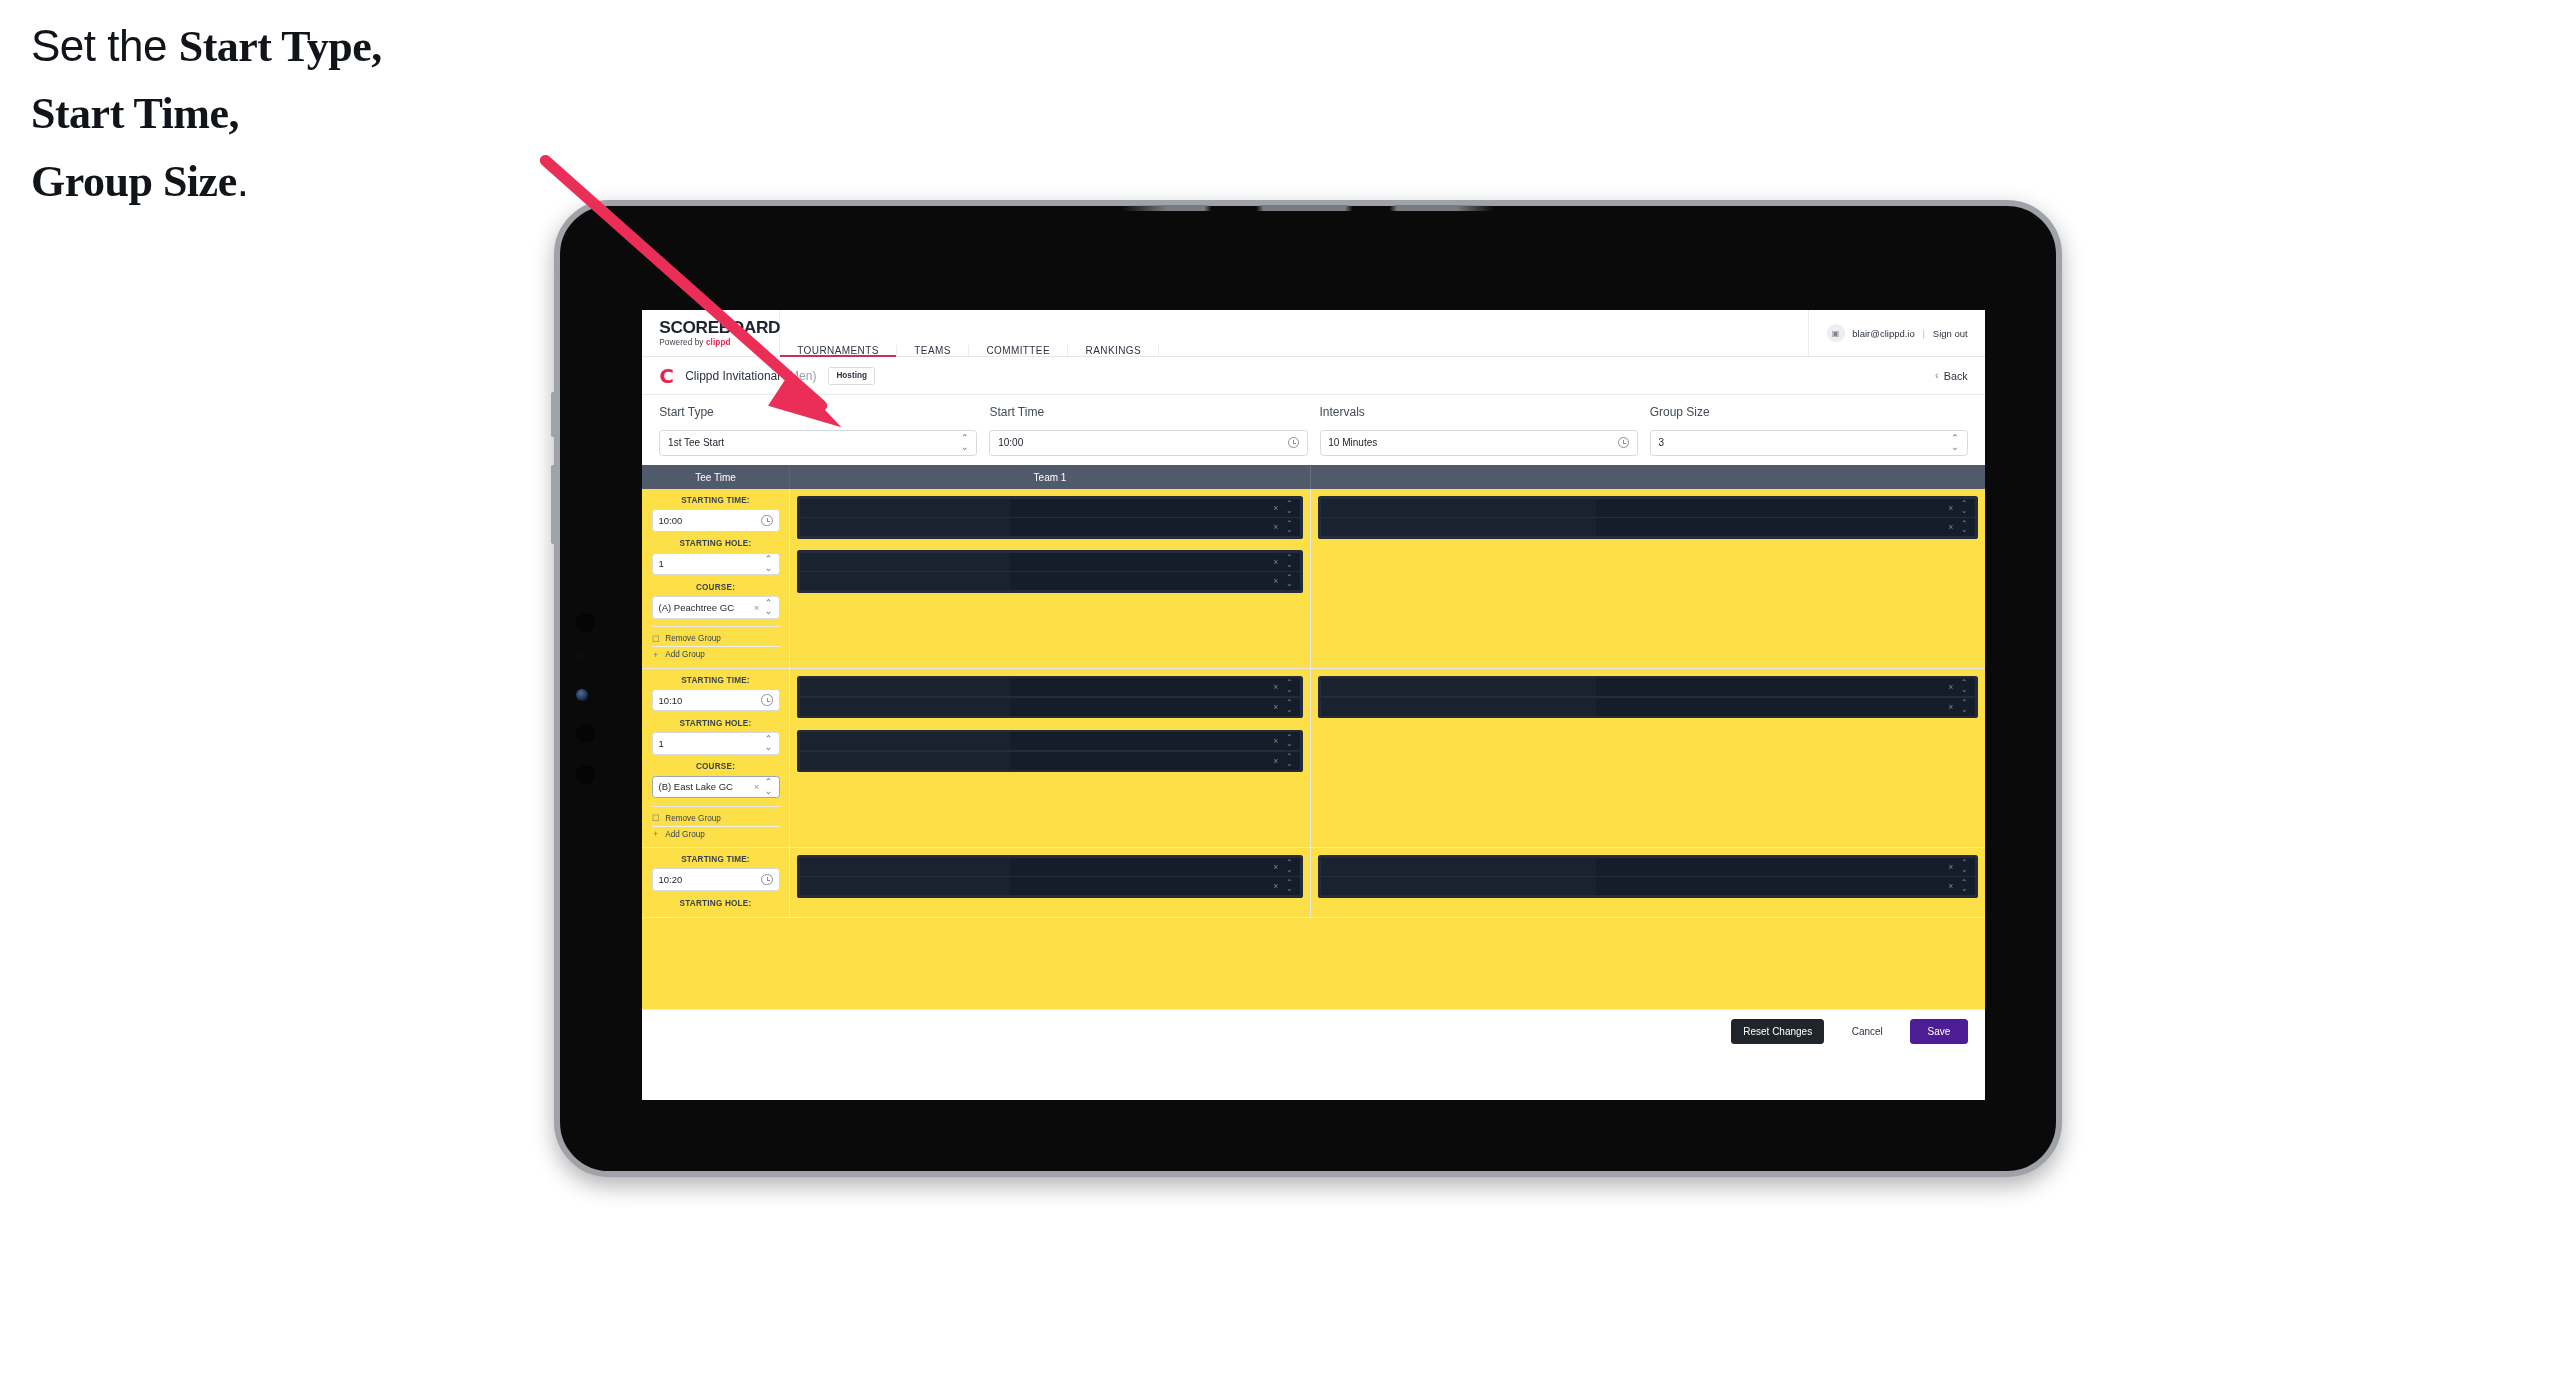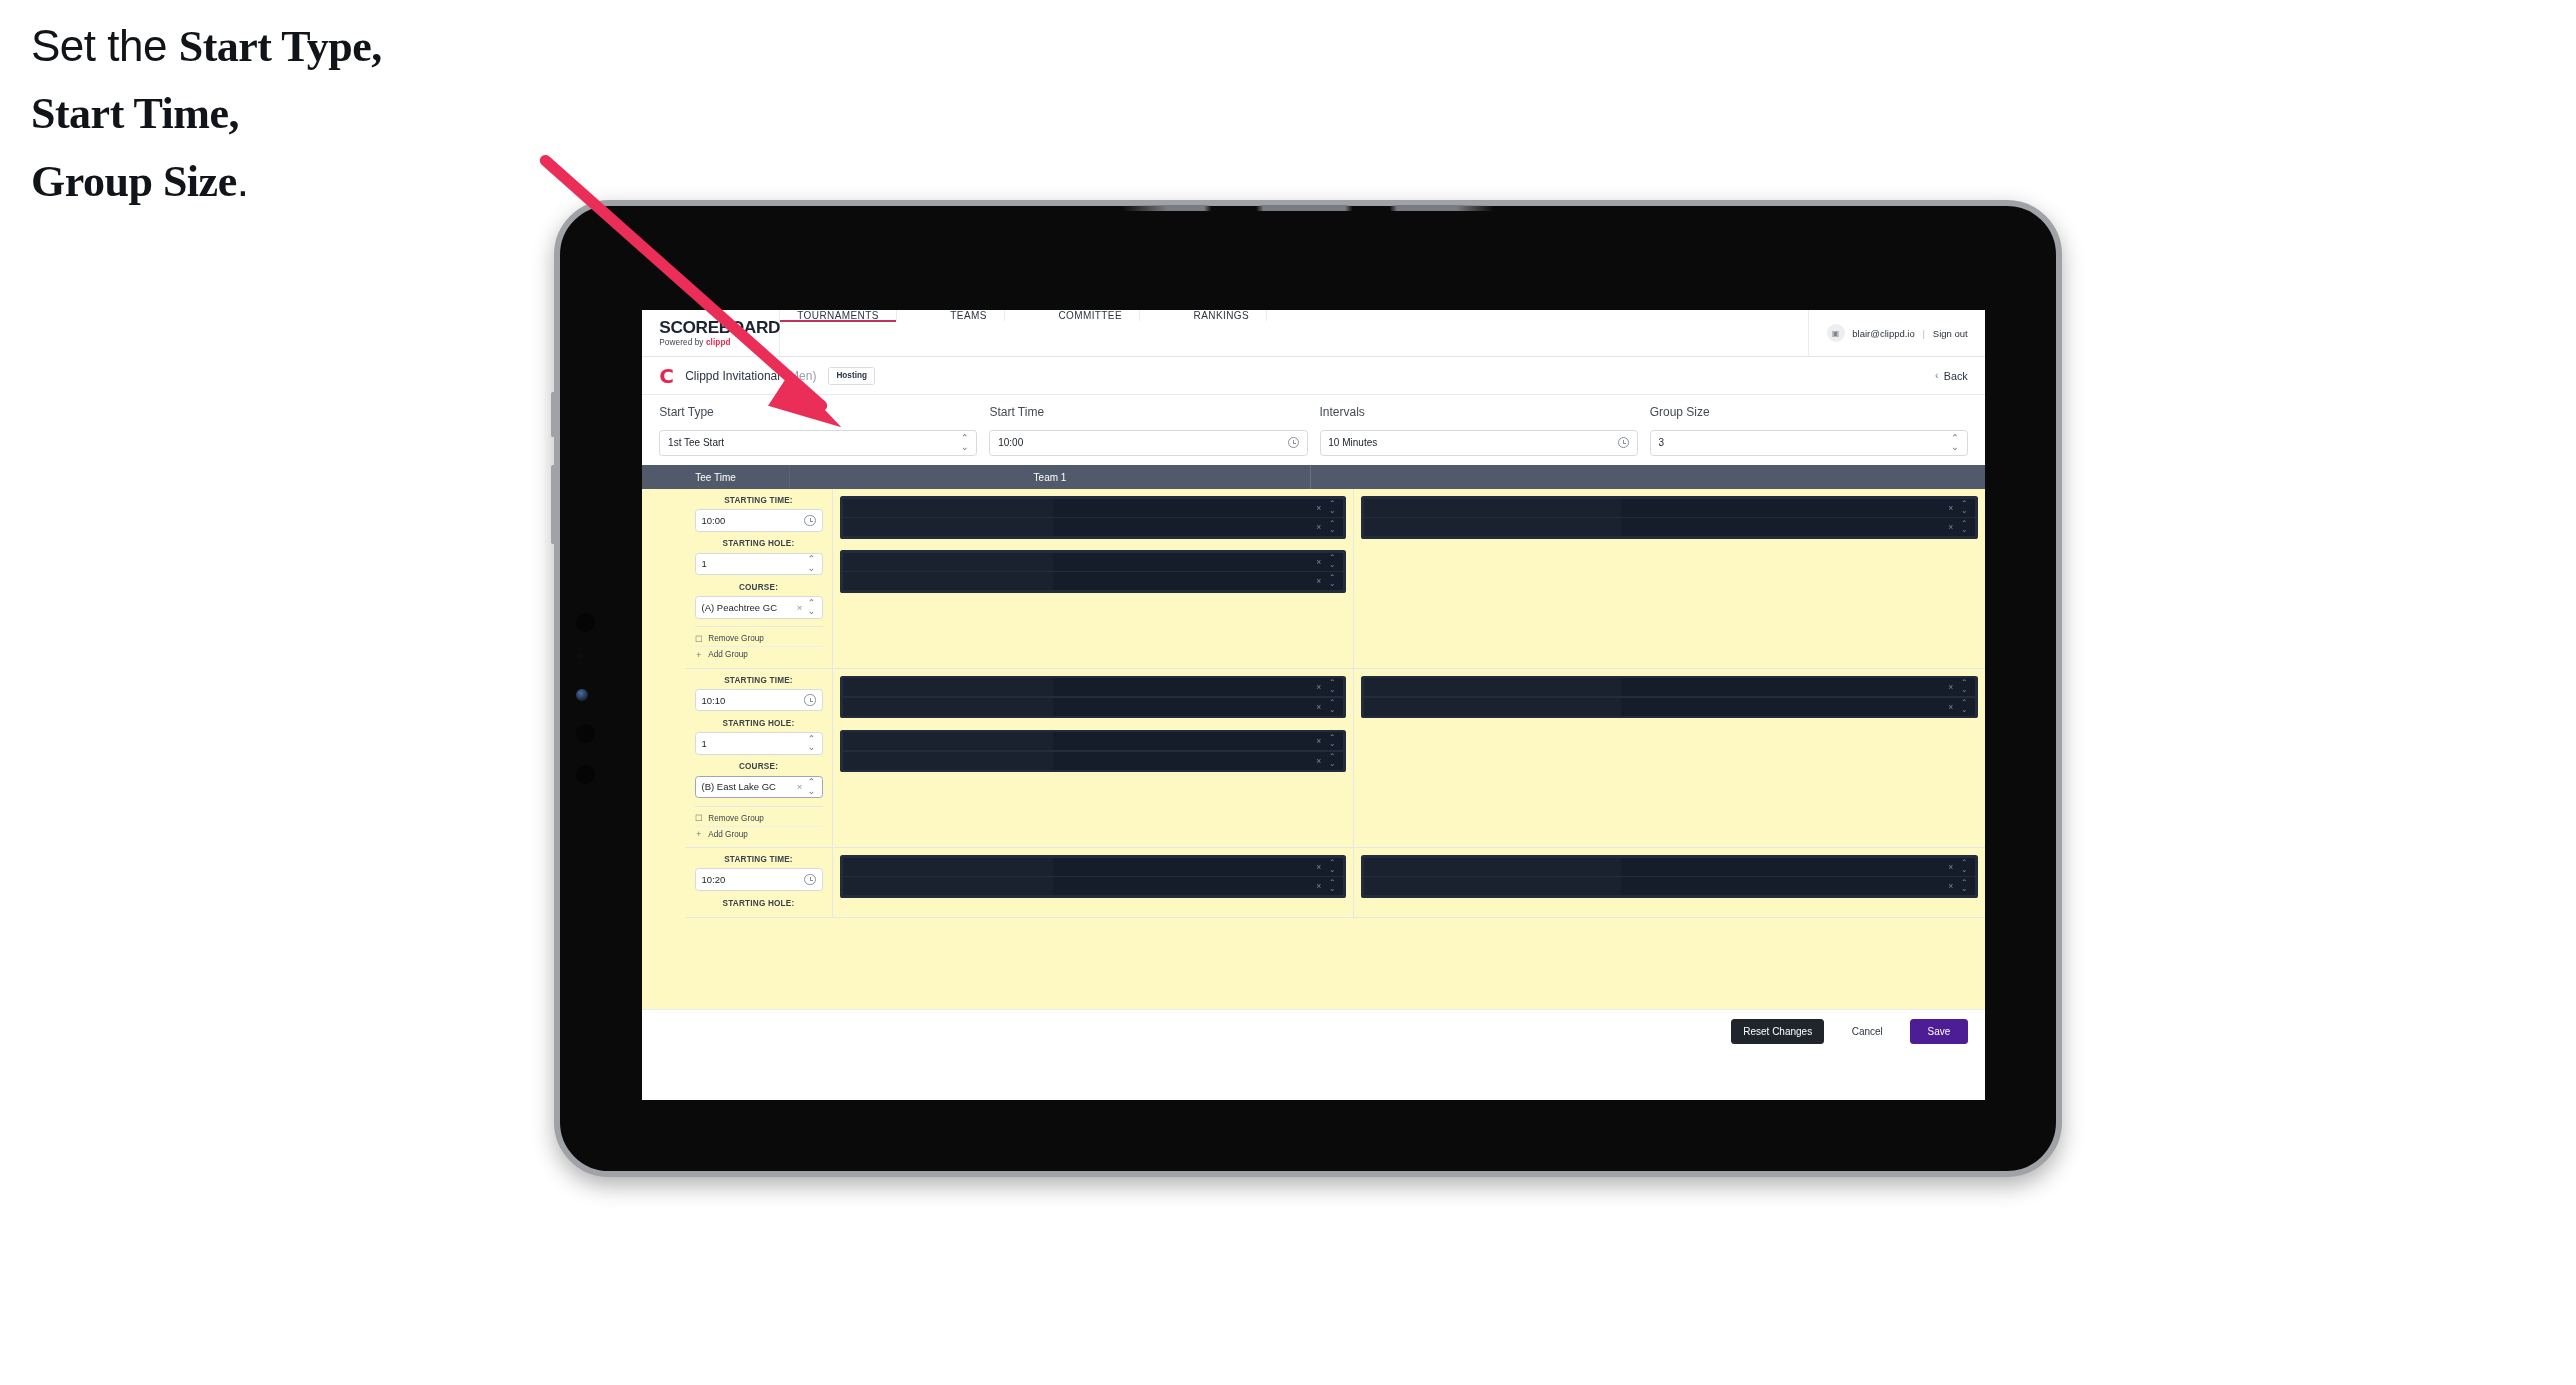--- a/index.html
+++ b/index.html
@@ -103,21 +103,21 @@
     letter-spacing: -0.4px;
     color: #1c2430;
     line-height: 1;
   }
   .brand-sub {
     font-size: 8.2px; color: #3c434d;
     margin-top: 2.6px; letter-spacing: 0.1px;
   }
   .brand-sub .pink { color: #e8254f; font-weight: 700; }
 
-  .navtabs { display: flex; align-items: flex-start; gap: 36px; }
+  .navtabs { display: flex; align-items: flex-end; }
   .navtab {
     display: flex; align-items: center;
     padding: 0 17.3px;
     font-size: 10px;
     letter-spacing: 0.4px;
     color: #2b3440;
     border-right: 0.9px solid #ececee;
     position: relative;
     cursor: pointer;
   }
@@ -230,23 +230,22 @@
     display: flex; align-items: center; justify-content: center;
     font-size: 10px; color: #ffffff;
   }
   .th-tee   { width: 148px; border-right: 0.9px solid #68718063; }
   .th-team1 { width: 521px; border-right: 0.9px solid #687180; }
   .th-team2 { flex: 1; }
 
   .table-body {
     height: 520px;
     overflow: hidden;
-    background: #fef9c3;
+    background: #fde047;
     position: relative;
-    padding-left: 43px;
   }
   .tee-row {
     display: flex;
     border-bottom: 0.9px solid #e4e6e9;
   }
 
   
   .cell-tee {
     width: 148px;
     border-right: 0.9px solid #e4e6e9;

